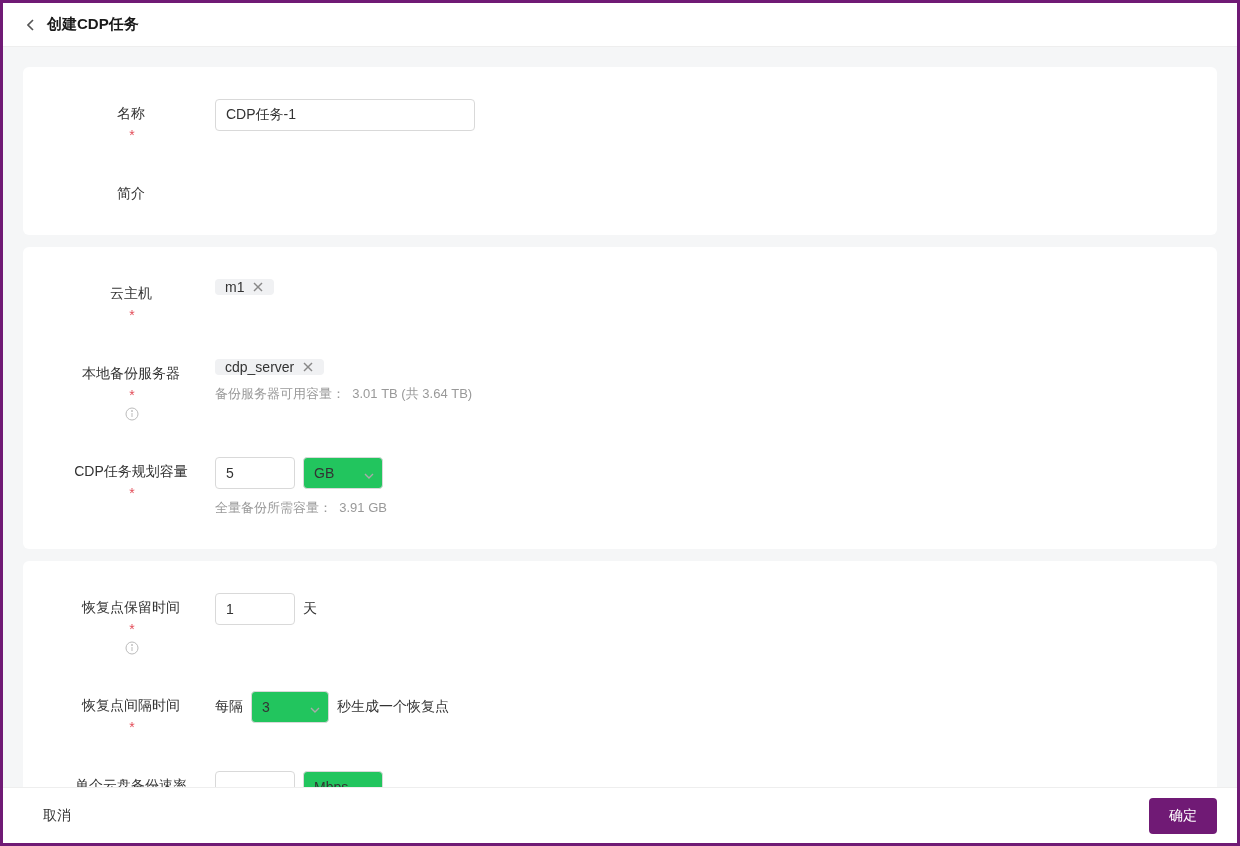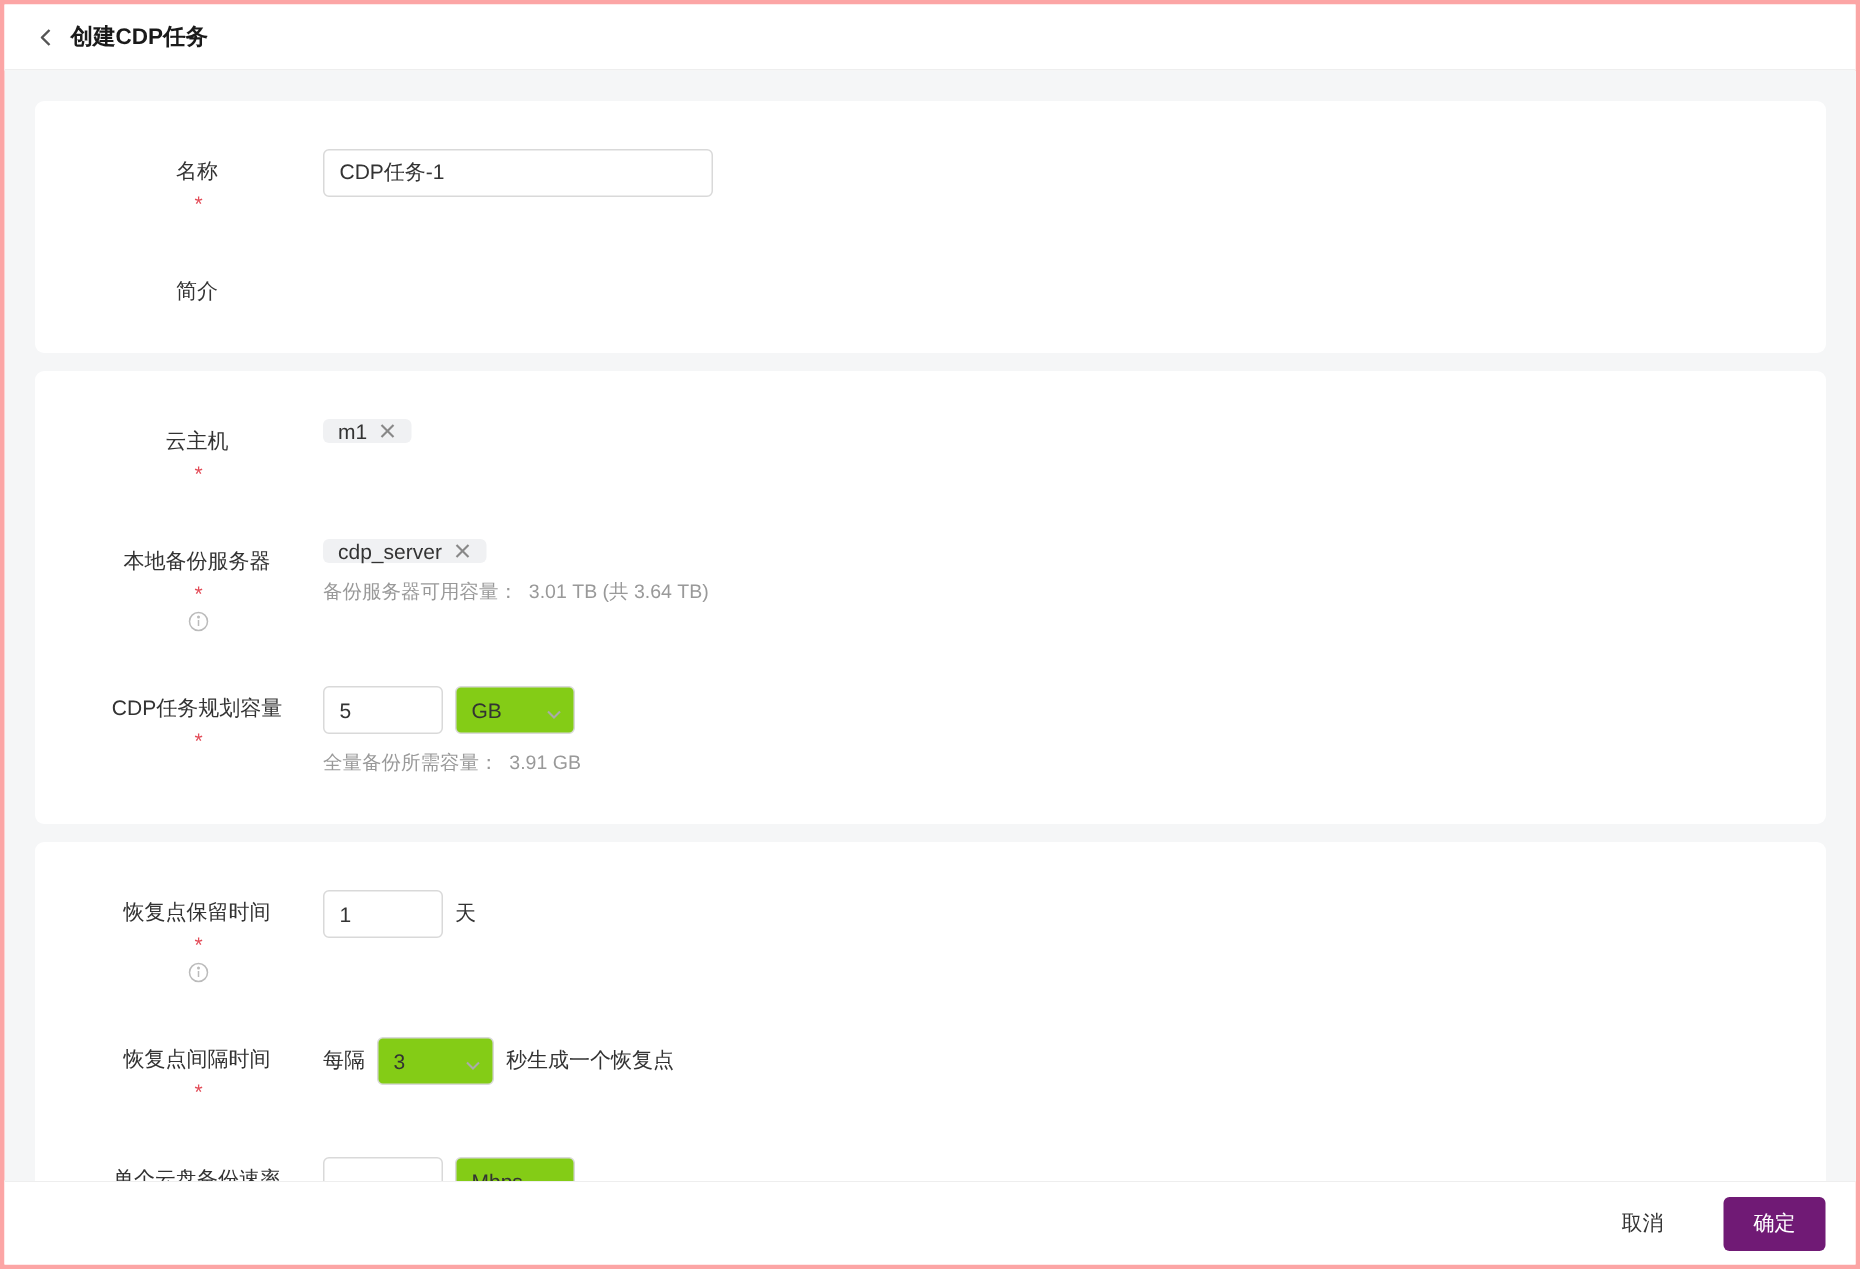--- a/index.html
+++ b/index.html
@@ -1,17 +1,17 @@
 <!DOCTYPE html>
 <html><head>
 <meta charset="utf-8">
 <style>
 * { box-sizing: border-box; margin: 0; padding: 0; }
 html, body { width: 1240px; height: 846px; font-family: -apple-system, "PingFang SC", "Microsoft YaHei", sans-serif; font-size: 14px; color: #1a1a1a; background: #fff; }
-.viewport { width: 1240px; height: 846px; border: 3px solid #fca5a5; display: flex; flex-direction: column; position: relative; }
+.viewport { width: 1240px; height: 846px; border: 3px solid #701a75; display: flex; flex-direction: column; position: relative; }
 
 
 .header { height: 44px; display: flex; align-items: center; padding: 0 20px; border-bottom: 1px solid #eee; background: #fff; flex-shrink: 0; }
 .back-icon { width: 16px; height: 16px; display: inline-flex; align-items: center; justify-content: center; margin-right: 8px; cursor: pointer; color: #555; }
 .back-icon svg { width: 8px; height: 12px; }
 .page-title { font-size: 15px; font-weight: 600; color: #1a1a1a; }
 
 
 .body { flex: 1; background: #f5f6f7; padding: 20px; overflow-y: auto; }
 .card { background: #fff; border-radius: 6px; padding: 24px 24px 24px 24px; margin-bottom: 12px; }
@@ -29,29 +29,29 @@
 .textarea { width: 320px; height: 76px; border: 1px solid #d9d9d9; border-radius: 4px; padding: 8px 10px; font-size: 14px; color: #333; resize: none; }
 .counter { font-size: 13px; color: #aaa; align-self: flex-end; margin-left: 8px; }
 
 .tag { display: inline-flex; align-items: center; gap: 8px; background: #f0f1f3; border-radius: 4px; padding: 0 10px; height: 16px; font-size: 14px; color: #333; }
 .tag-close { width: 12px; height: 12px; display: inline-flex; align-items: center; justify-content: center; color: #888; cursor: pointer; }
 .tag-close svg { width: 10px; height: 10px; }
 
 .hint { font-size: 13px; color: #999; }
 
 .input-num { height: 32px; width: 80px; border: 1px solid #d9d9d9; border-radius: 4px; padding: 0 10px; font-size: 14px; color: #333; background: #fff; }
-.select { position: relative; height: 32px; width: 80px; border: 1px solid #d9d9d9; border-radius: 4px; padding: 0 24px 0 10px; font-size: 14px; color: #333; background: #84cc16; display: inline-flex; align-items: center; cursor: pointer; }
+.select { position: relative; height: 32px; width: 80px; border: 1px solid #d9d9d9; border-radius: 4px; padding: 0 24px 0 10px; font-size: 14px; color: #333; background: #22c55e; display: inline-flex; align-items: center; cursor: pointer; }
 .select.w70 { width: 78px; }
 .select.w72 { width: 80px; }
 .select .chev { position: absolute; right: 8px; top: 50%; transform: translateY(-50%); width: 10px; height: 10px; color: #aaa; }
 .select .chev svg { width: 10px; height: 10px; }
 .inline-text { font-size: 14px; color: #333; }
 
 
-.footer { height: 56px; border-top: 1px solid #eee; background: #fff; display: flex; align-items: center; justify-content: flex-end; padding: 0 20px; gap: 20px; flex-shrink: 0; }
+.footer { height: 56px; border-top: 1px solid #eee; background: #fff; display: flex; align-items: center; justify-content: space-between; padding: 0 20px; gap: 20px; flex-shrink: 0; }
 .btn { height: 36px; padding: 0 20px; border-radius: 4px; font-size: 14px; cursor: pointer; border: none; background: transparent; }
 .btn-cancel { color: #333; background: transparent; }
 .btn-primary { background: #701a75; color: #fff; }
 </style>
 </head>
 <body>
 
 <div class="viewport">
 
   <div class="header">

